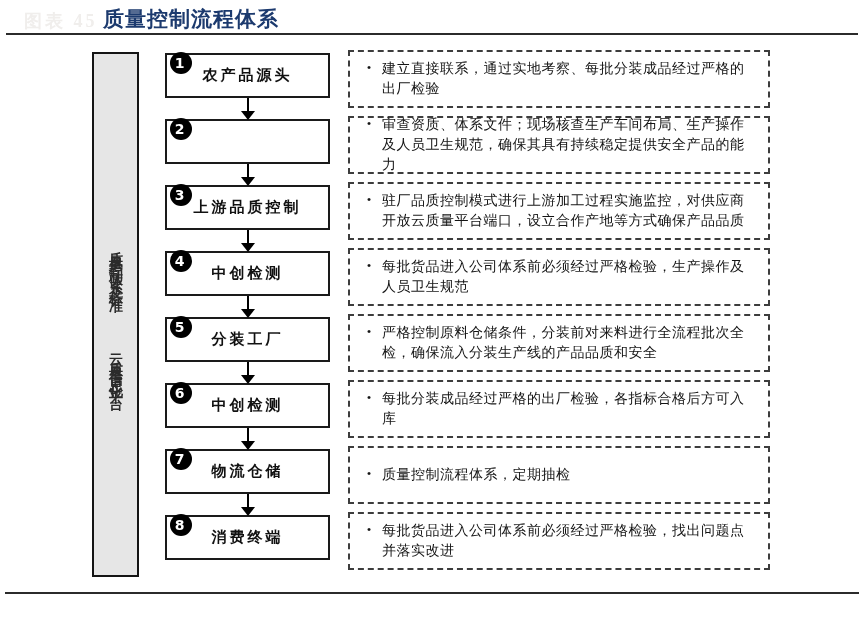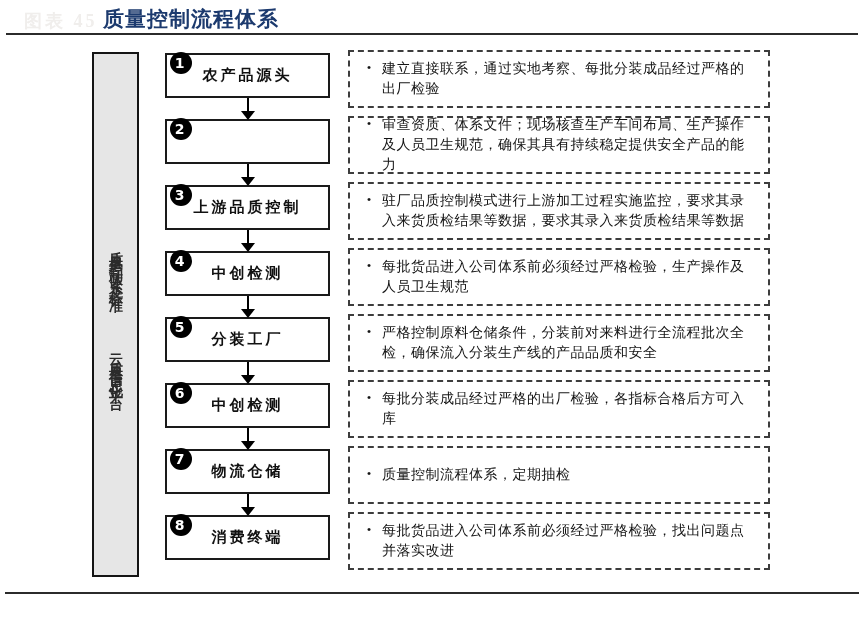--- a/index.html
+++ b/index.html
@@ -134,21 +134,21 @@
         </div>
         <div class="arrow">
             <div class="arrow-line"></div>
             <div class="arrow-head"></div>
           </div>
       </div>
       <div class="desc-col">
         <div class="desc-box">
           <div class="bullet-row">
             <span class="bullet">•</span>
-            <span class="desc-text">驻厂品质控制模式进行上游加工过程实施监控，要求其录入来货质检结果等数据，要求其录入来货质检结果等数据</span>
+            <span class="desc-text">驻厂品质控制模式进行上游加工过程实施监控，对供应商开放云质量平台端口，设立合作产地等方式确保产品品质</span>
           </div>
         </div>
       </div>
     </div>
 
     <div class="row">
       <div class="flow-col">
         <div class="flow-box">
           <span class="badge">4</span>
           <span>中创检测</span>

